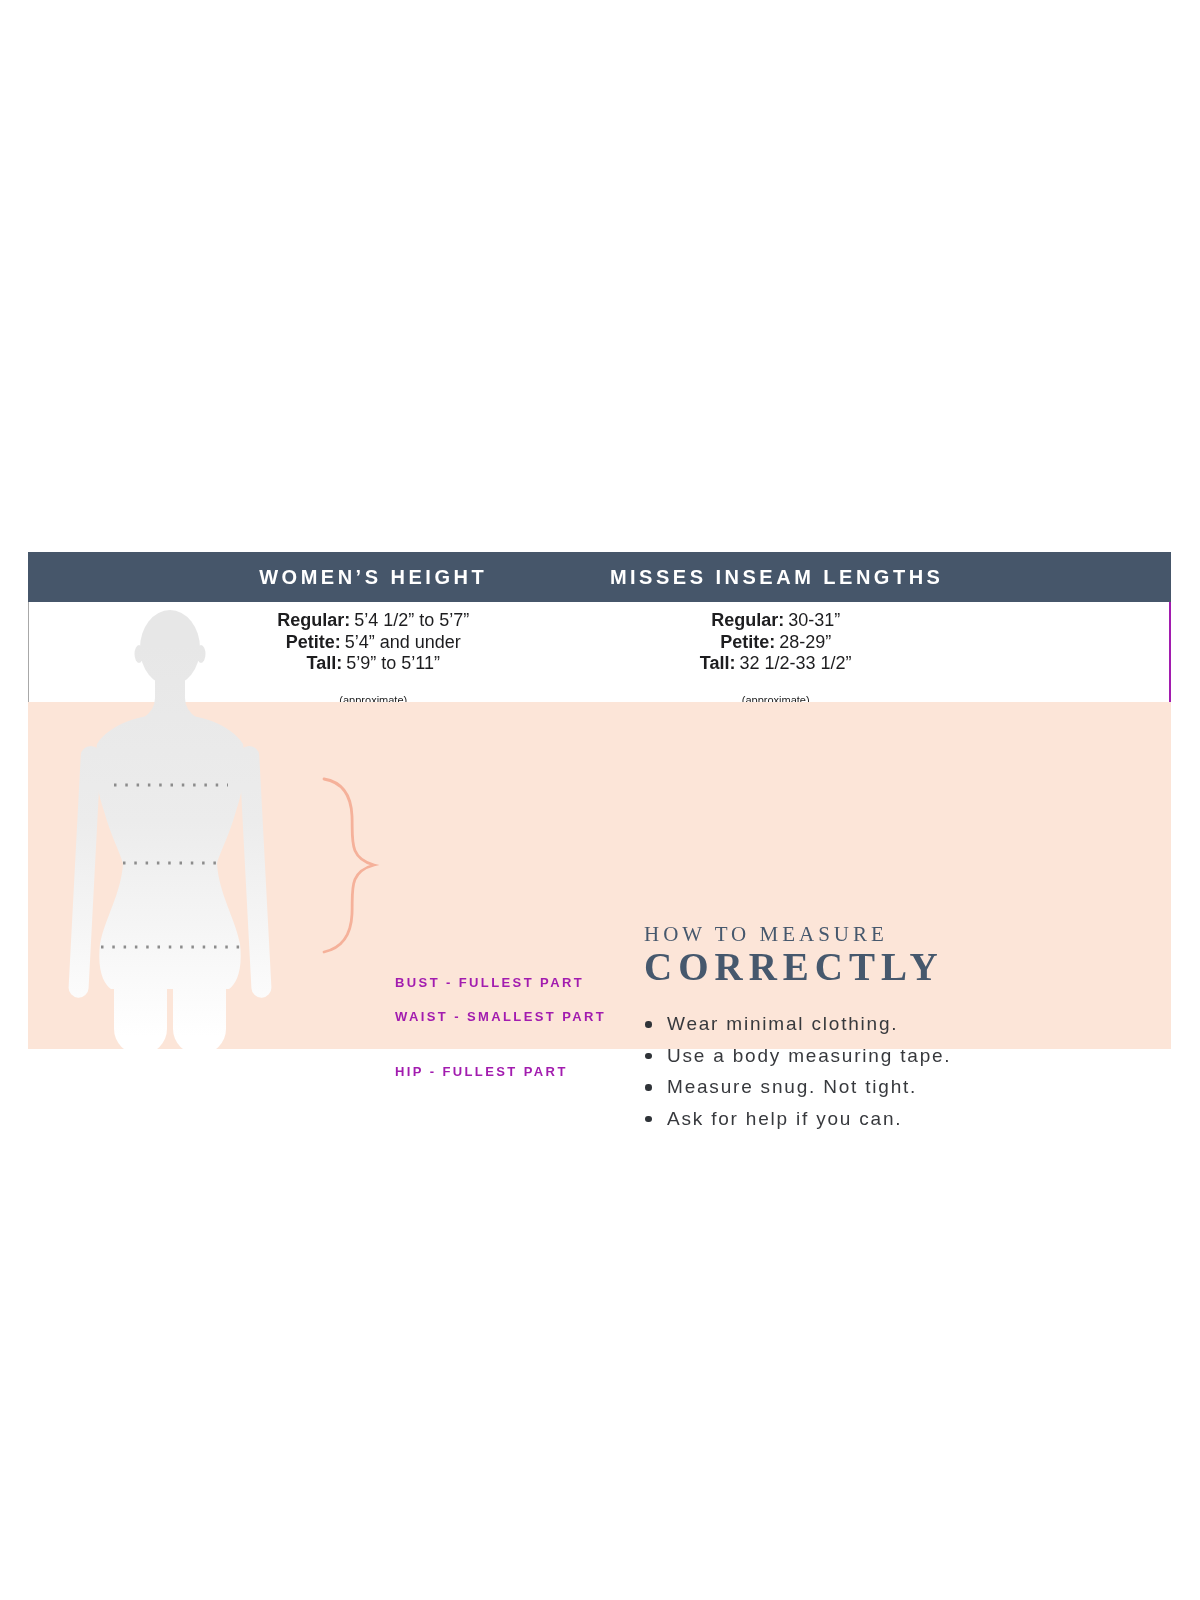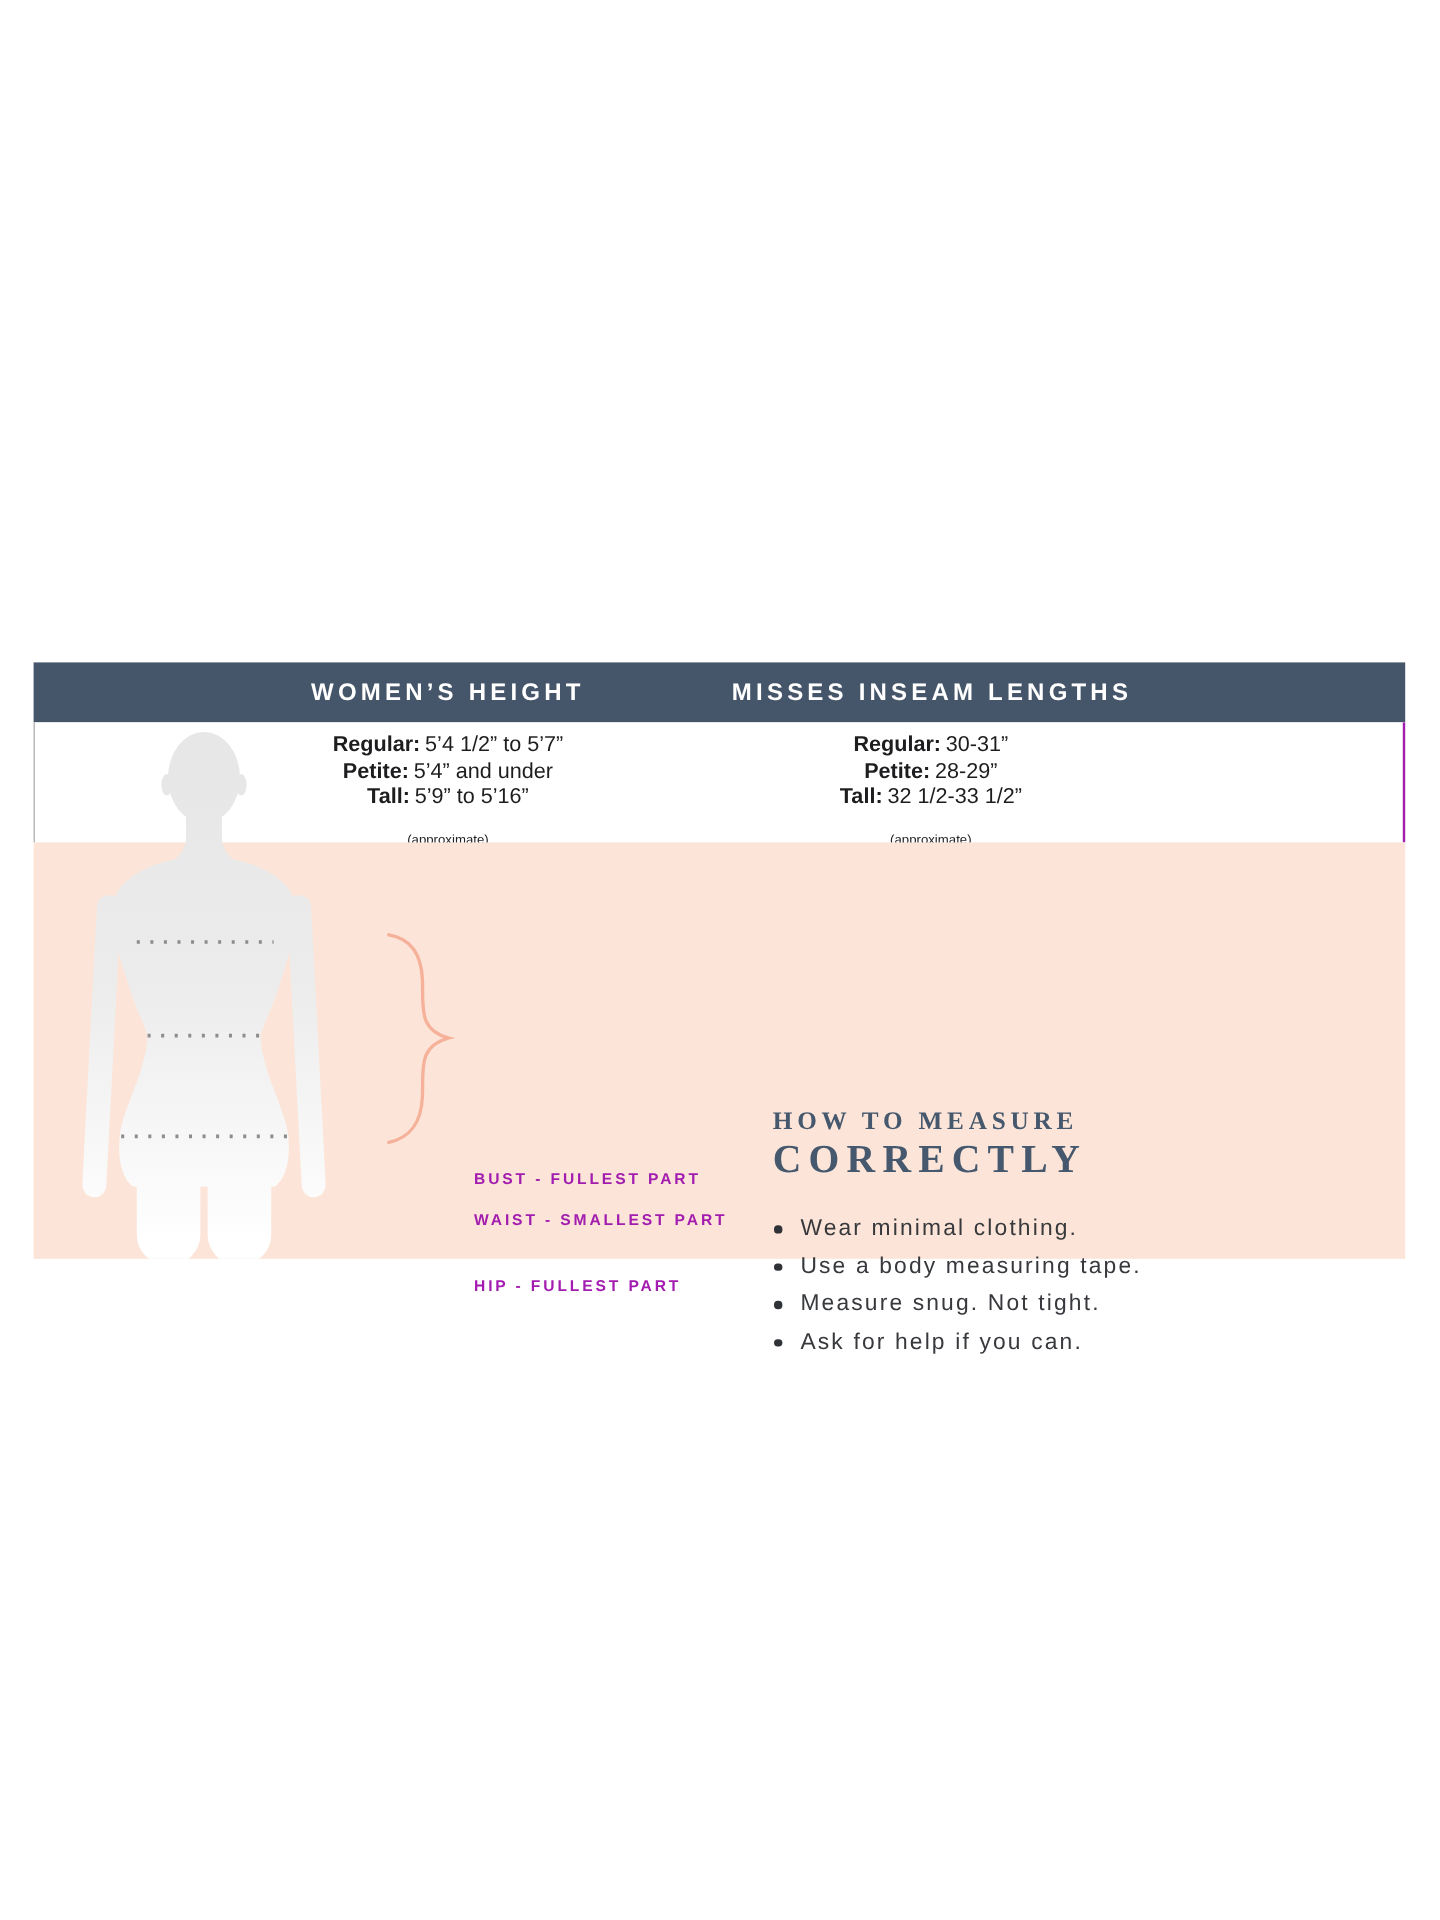--- a/index.html
+++ b/index.html
@@ -33,23 +33,23 @@
 
   
   .measure-label{position:absolute;left:355px;height:18px;line-height:18px;
                  color:#a21caf;font-size:13px;font-weight:700;letter-spacing:2.4px;white-space:nowrap;padding-left:12px;}
   .measure-label.m0{top:272px;}
   .measure-label.m1{top:306px;}
   .measure-label.m2{top:340px;margin-top:21px;}
 
   
   .howto{position:absolute;left:616px;top:220px;color:#46586d;}
-  .howto-small{font-family:"Liberation Serif", serif;font-size:21px;font-weight:700;
+  .howto-small{font-family:"Liberation Serif", serif;font-size:21px;font-weight:400;
                letter-spacing:4px;line-height:24px;white-space:nowrap;}
-  .howto-large{font-family:"Liberation Serif", serif;font-size:33px;font-weight:700;
+  .howto-large{font-family:"Liberation Serif", serif;font-size:39px;font-weight:700;
                letter-spacing:6px;line-height:36px;margin-top:3px;white-space:nowrap;}
 
   .tips{position:absolute;left:616px;top:306px;margin:0;padding:0;list-style:none;}
   .tips li{position:relative;padding-left:23px;line-height:31.5px;font-size:19px;
            letter-spacing:1.8px;color:#37393d;white-space:nowrap;}
   .tips li::before{content:"";position:absolute;left:1px;top:13px;width:6.5px;height:6.5px;
                    border-radius:50%;background:#2f3338;}
 </style>
 </head>
 <body>
@@ -64,21 +64,21 @@
 
     <div class="info-band">
       <div class="info-block c1">
         <div class="info-line">
           <b>Regular:</b><span>5’4 1/2” to 5’7”</span>
         </div>
         <div class="info-line">
           <b>Petite:</b><span>5’4” and under</span>
         </div>
         <div class="info-line">
-          <b>Tall:</b><span>5’9” to 5’16”</span>
+          <b>Tall:</b><span>5’9” to 5’11”</span>
         </div>
         <div class="info-note">(approximate)</div>
       </div>
 
       <div class="info-block c2">
         <div class="info-line">
           <b>Regular:</b><span>30-31”</span>
         </div>
         <div class="info-line">
           <b>Petite:</b><span>28-29”</span>

